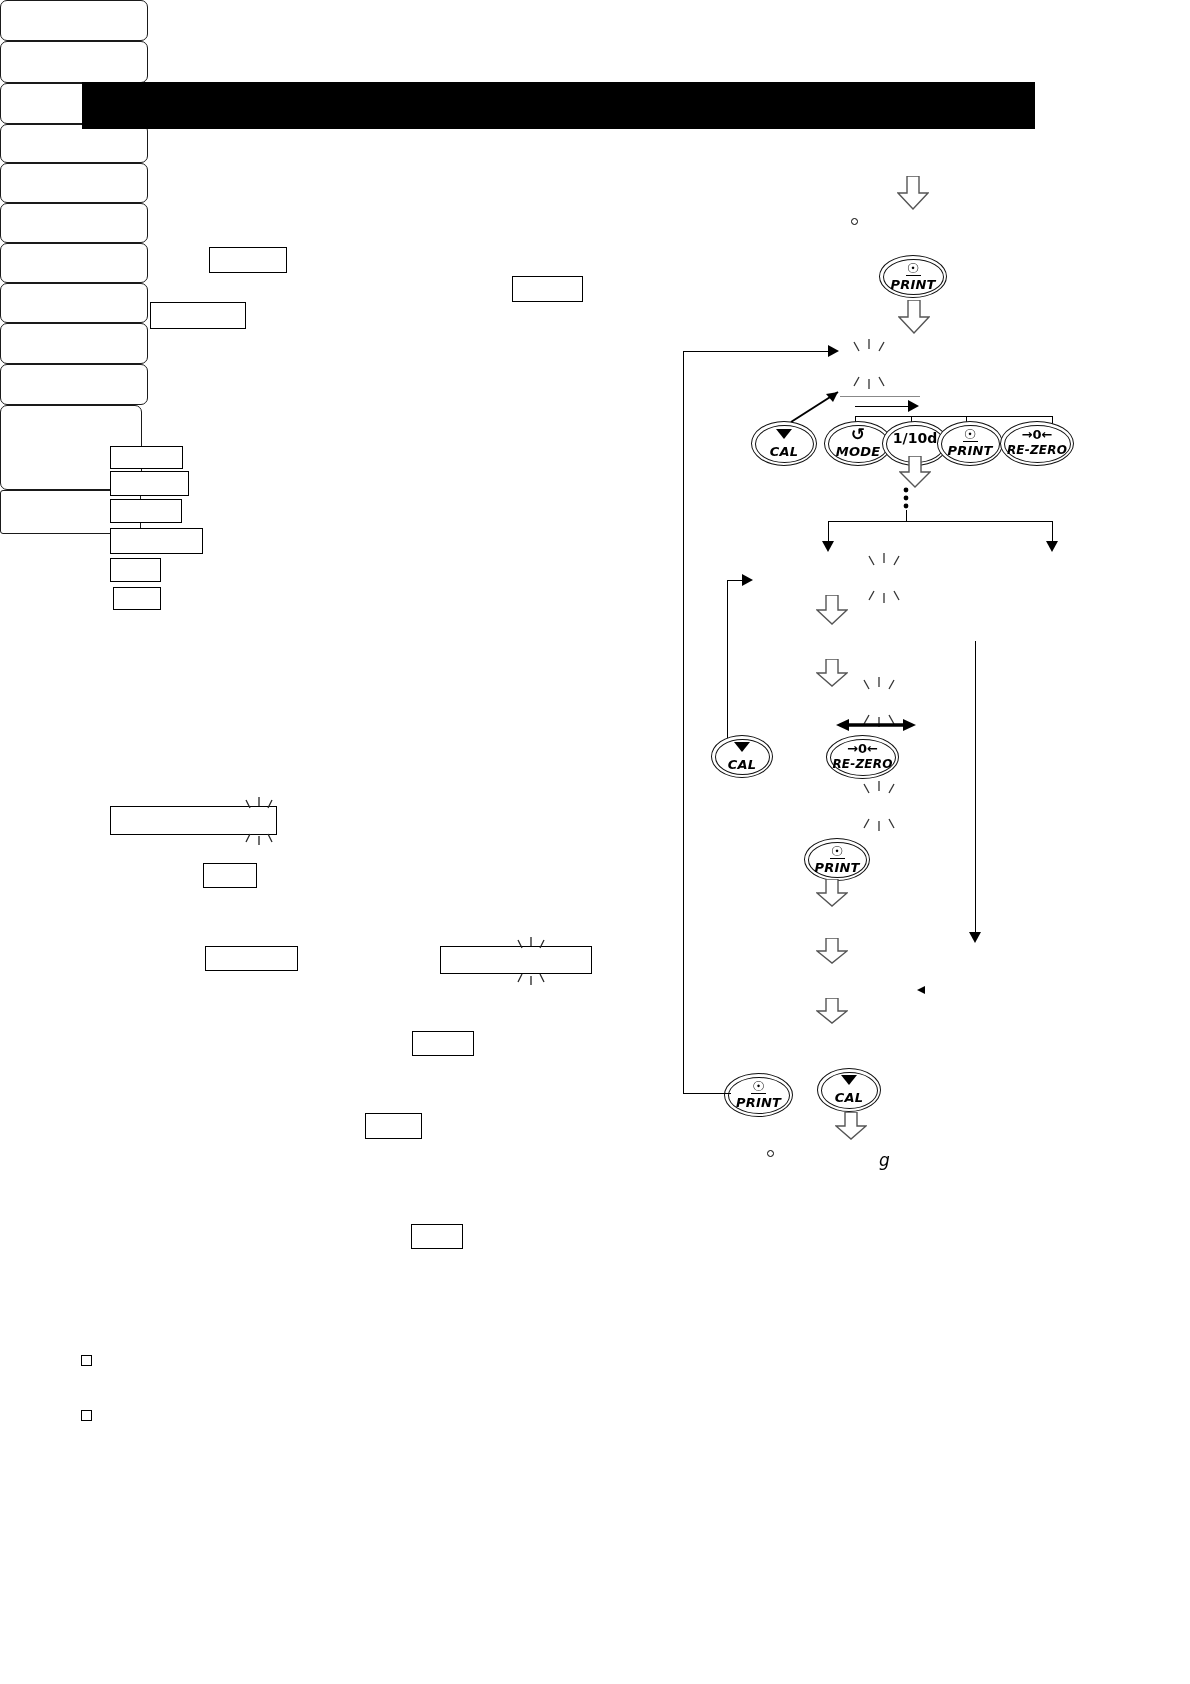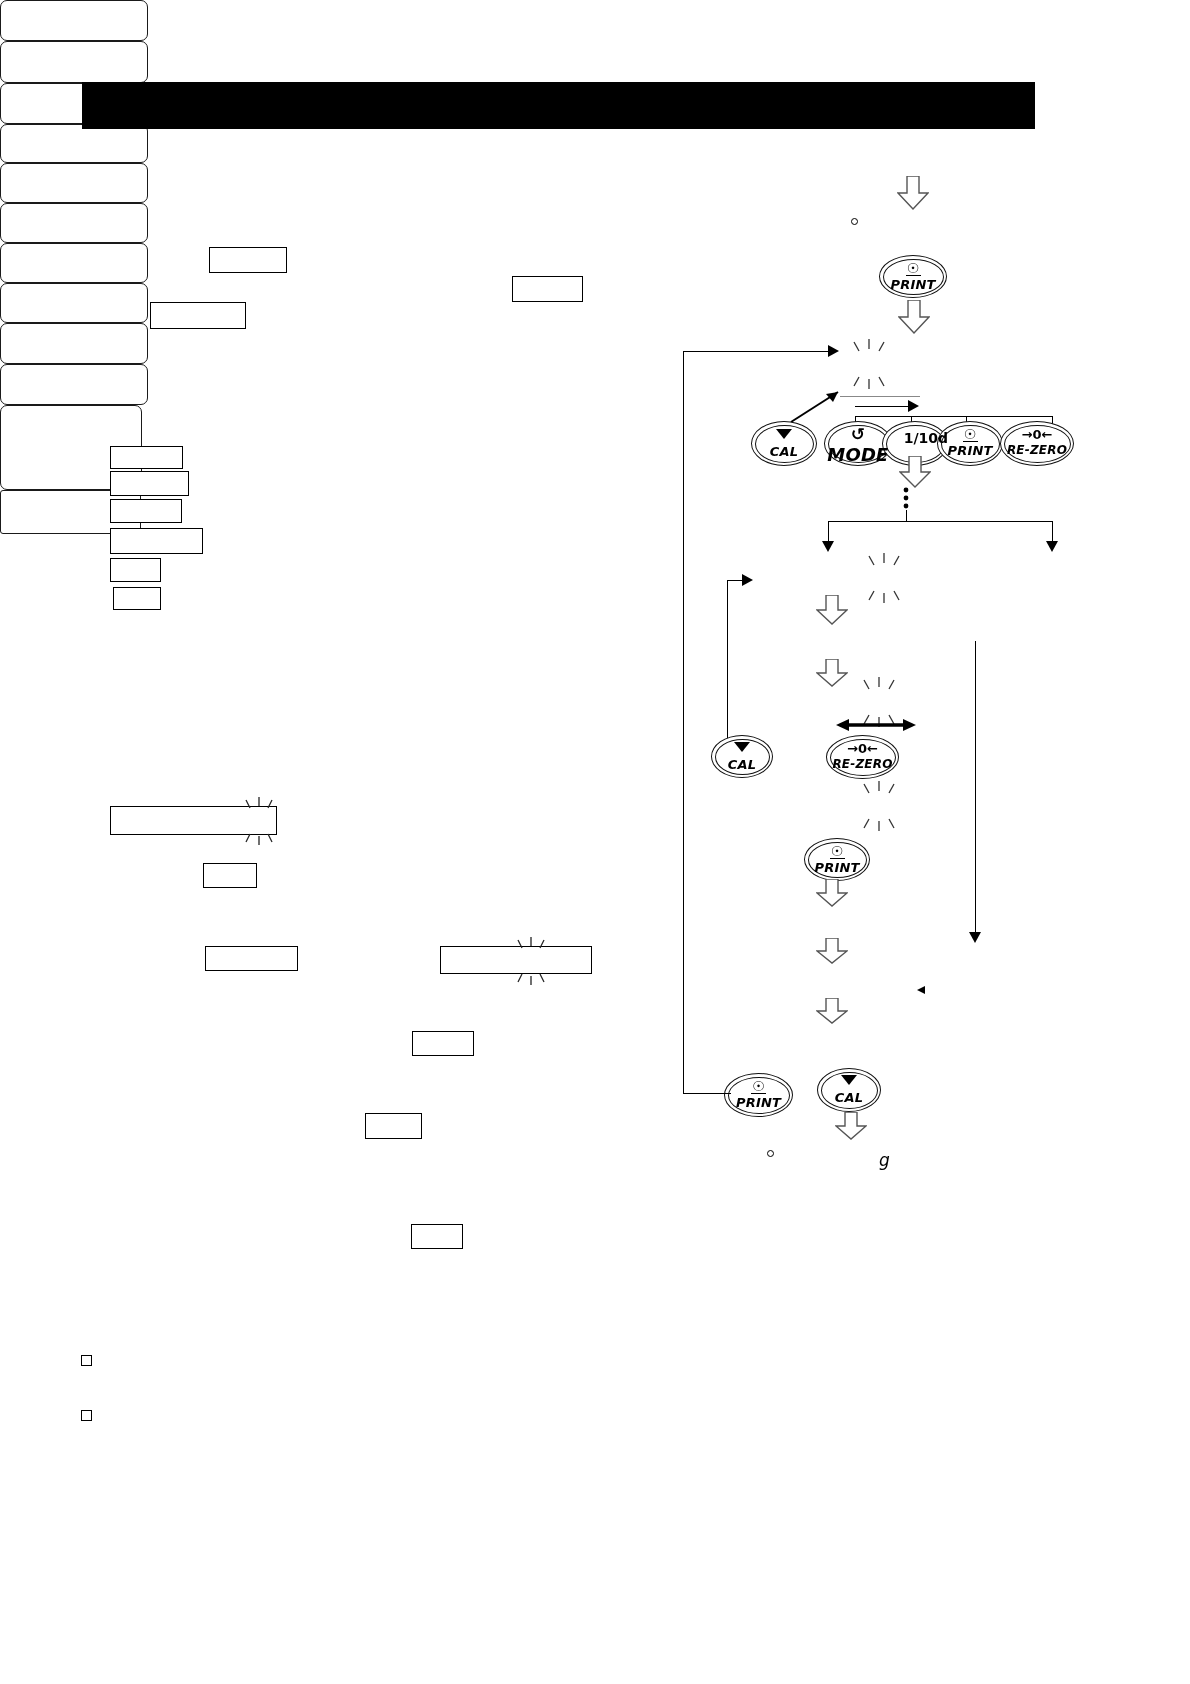--- a/index.html
+++ b/index.html
@@ -41,21 +41,21 @@
 
   
   .gl-tri{width:0;height:0;margin:0 auto;border-left:8px solid transparent;
           border-right:8px solid transparent;border-top:10px solid #000;}
   
   .gl-mode{font-size:17px;line-height:1;font-weight:bold;}
   
   .gl-print{font-size:14px;line-height:1;}
   .gl-print u{text-decoration:none;display:block;border-bottom:1.6px solid #000;width:15px;margin:0 auto;}
   .gl-rezero{font-size:13px;font-weight:bold;line-height:1;font-family:"DejaVu Sans",sans-serif;}
-  .gl-tenth{font-size:14px;font-weight:bold;line-height:1;font-family:"DejaVu Sans",sans-serif;text-align:right;}
+  .gl-tenth{font-size:14px;font-weight:bold;line-height:1;font-family:"DejaVu Sans",sans-serif;}
 
   
   .blockarrow{position:absolute;}
 
   
   .ln-h{position:absolute;height:0;border-top:1.6px solid #000;}
   .ln-v{position:absolute;width:0;border-left:1.6px solid #000;}
   .ln-h-thin{position:absolute;height:0;border-top:1.3px solid #000;}
 
   
@@ -181,21 +181,21 @@
   <div class="ln-v" style="left:1052px;top:416px;height:16px;"></div>
 
   <div class="key" style="left:751px;top:421px;width:66px;height:45px;"></div>
   <div class="key-glyph" style="left:751px;top:429px;width:66px;">
       <div class="gl-tri"></div>
     </div>
   <div class="key-label" style="left:751px;top:444px;width:66px;font-size:13px;">CAL</div>
 
   <div class="key" style="left:824px;top:421px;width:68px;height:45px;"></div>
   <div class="key-glyph gl-mode" style="left:824px;top:426px;width:68px;">↺</div>
-  <div class="key-label" style="left:824px;top:444px;width:68px;font-size:18px;">MODE</div>
+  <div class="key-label" style="left:824px;top:444px;width:68px;font-size:13px;">MODE</div>
 
   <div class="key" style="left:882px;top:421px;width:66px;height:45px;"></div>
   <div class="key-glyph gl-tenth" style="left:882px;top:431px;width:66px;">1/10d</div>
 
   <div class="key" style="left:937px;top:421px;width:66px;height:45px;"></div>
   <div class="key-glyph gl-print" style="left:937px;top:427px;width:66px;"><span>☉</span><u></u></div>
   <div class="key-label" style="left:937px;top:443px;width:66px;font-size:13px;">PRINT</div>
 
   <div class="key" style="left:1000px;top:421px;width:74px;height:45px;"></div>
   <div class="key-glyph gl-rezero" style="left:1000px;top:428px;width:74px;">→0←</div>

